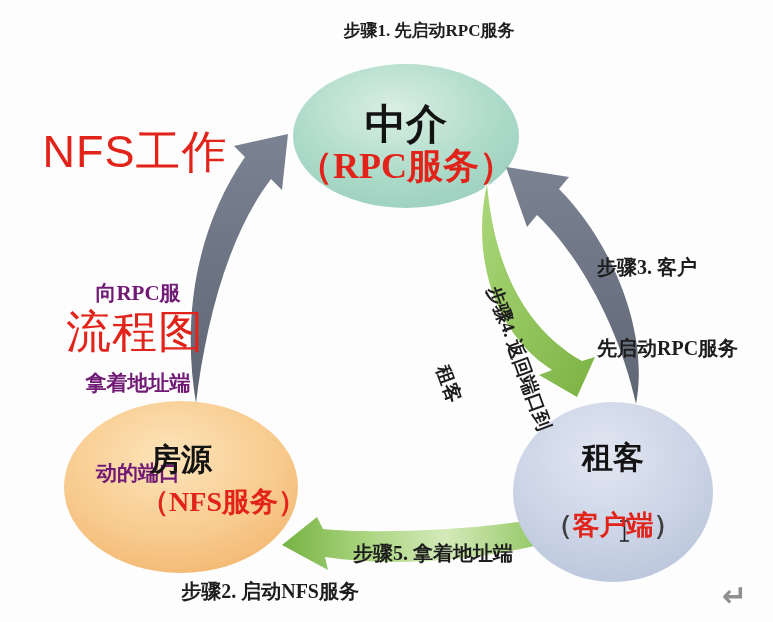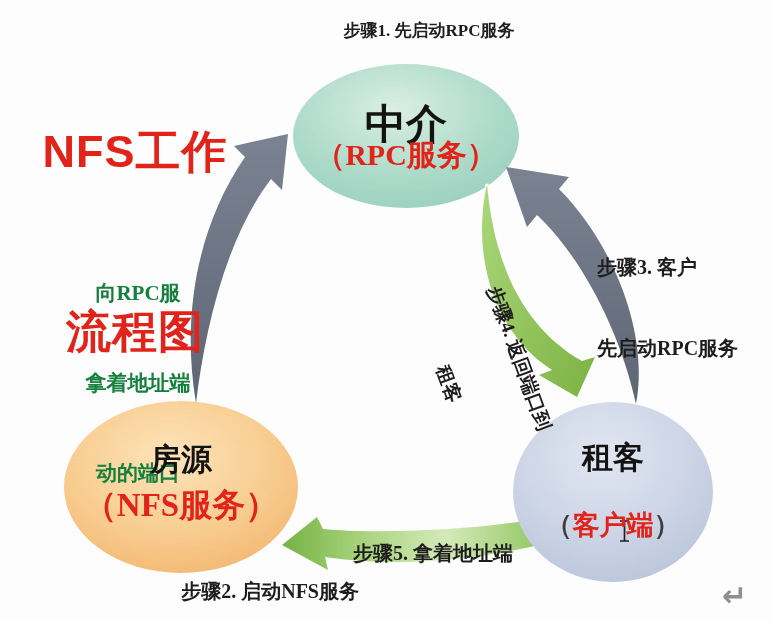--- a/index.html
+++ b/index.html
@@ -4,42 +4,42 @@
 <style>
   html,body{margin:0;padding:0;background:#ffffff;}
   #canvas{
     position:relative;width:773px;height:622px;overflow:hidden;
     background:#fdfdfd;font-family:"Liberation Serif",serif;
   }
   #diagram-svg{position:absolute;left:0;top:0;}
   .txt{position:absolute;white-space:pre;}
   .page-title{
     left:28px;top:2px;width:214px;text-align:center;
-    font-family:"Liberation Sans",sans-serif;font-weight:bold;
+    font-family:"Liberation Sans",sans-serif;font-weight:normal;
     font-size:45px;line-height:60px;color:#e2231a;letter-spacing:1px;
   }
   .step{font-weight:bold;color:#1d1d1d;}
   .step1{left:298px;top:19px;width:262px;text-align:center;font-size:17px;}
   .step3{left:597px;top:200px;width:174px;text-align:left;font-size:20px;line-height:27px;}
   .step5{left:331px;top:483px;width:204px;text-align:center;font-size:20px;line-height:28px;}
   .step2{left:99px;top:578px;width:260px;font-size:20px;text-align:right;}
   .step4{
     left:393px;top:271px;width:182px;text-align:center;font-size:19px;line-height:25px;
     transform:rotate(70deg);transform-origin:center center;
   }
   .register-note{
     left:77px;top:218px;width:122px;text-align:center;
-    font-size:21px;font-weight:bold;line-height:30px;color:#15803d;
+    font-size:21px;font-weight:bold;line-height:30px;color:#701a75;
   }
   .node-name{font-weight:bold;color:#131313;text-align:center;}
   .node-sub{font-weight:bold;color:#e2231a;text-align:center;}
   .broker-name{left:306px;top:97px;width:200px;font-size:41px;}
-  .broker-sub{left:296px;top:135px;width:220px;font-size:30px;}
+  .broker-sub{left:296px;top:142px;width:220px;font-size:36px;}
   .server-name{left:81px;top:439px;width:200px;font-size:31px;}
-  .server-sub{left:56px;top:483px;width:250px;font-size:33px;}
+  .server-sub{left:56px;top:483px;width:250px;font-size:28px;text-align:right;}
   .client-name{left:513px;top:437px;width:200px;font-size:31px;}
   .client-sub{left:508px;top:507px;width:210px;font-size:27px;}
   .client-sub .paren{color:#3d3d3d;}
   .return-symbol{
     left:722px;top:578px;font-size:30px;color:#8f8f8f;
     font-family:"DejaVu Sans",sans-serif;font-weight:bold;
   }
 </style>
 </head>
 <body>

